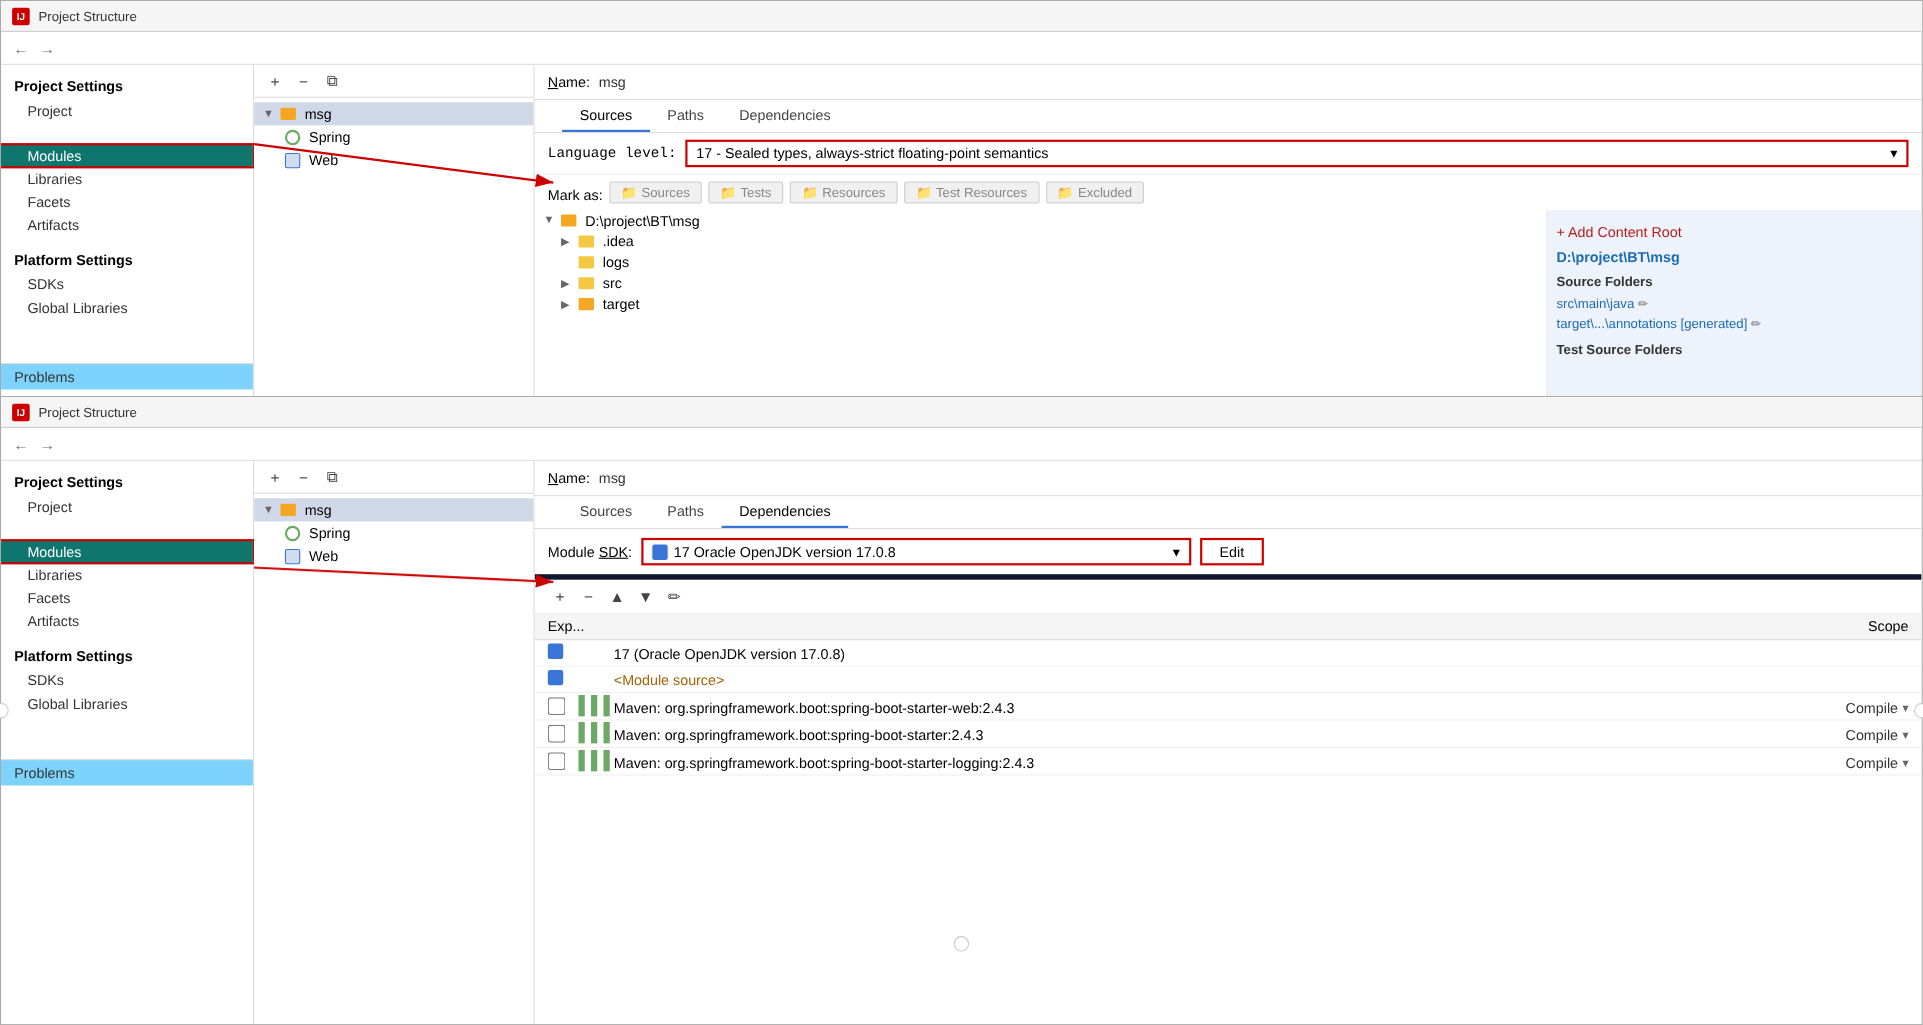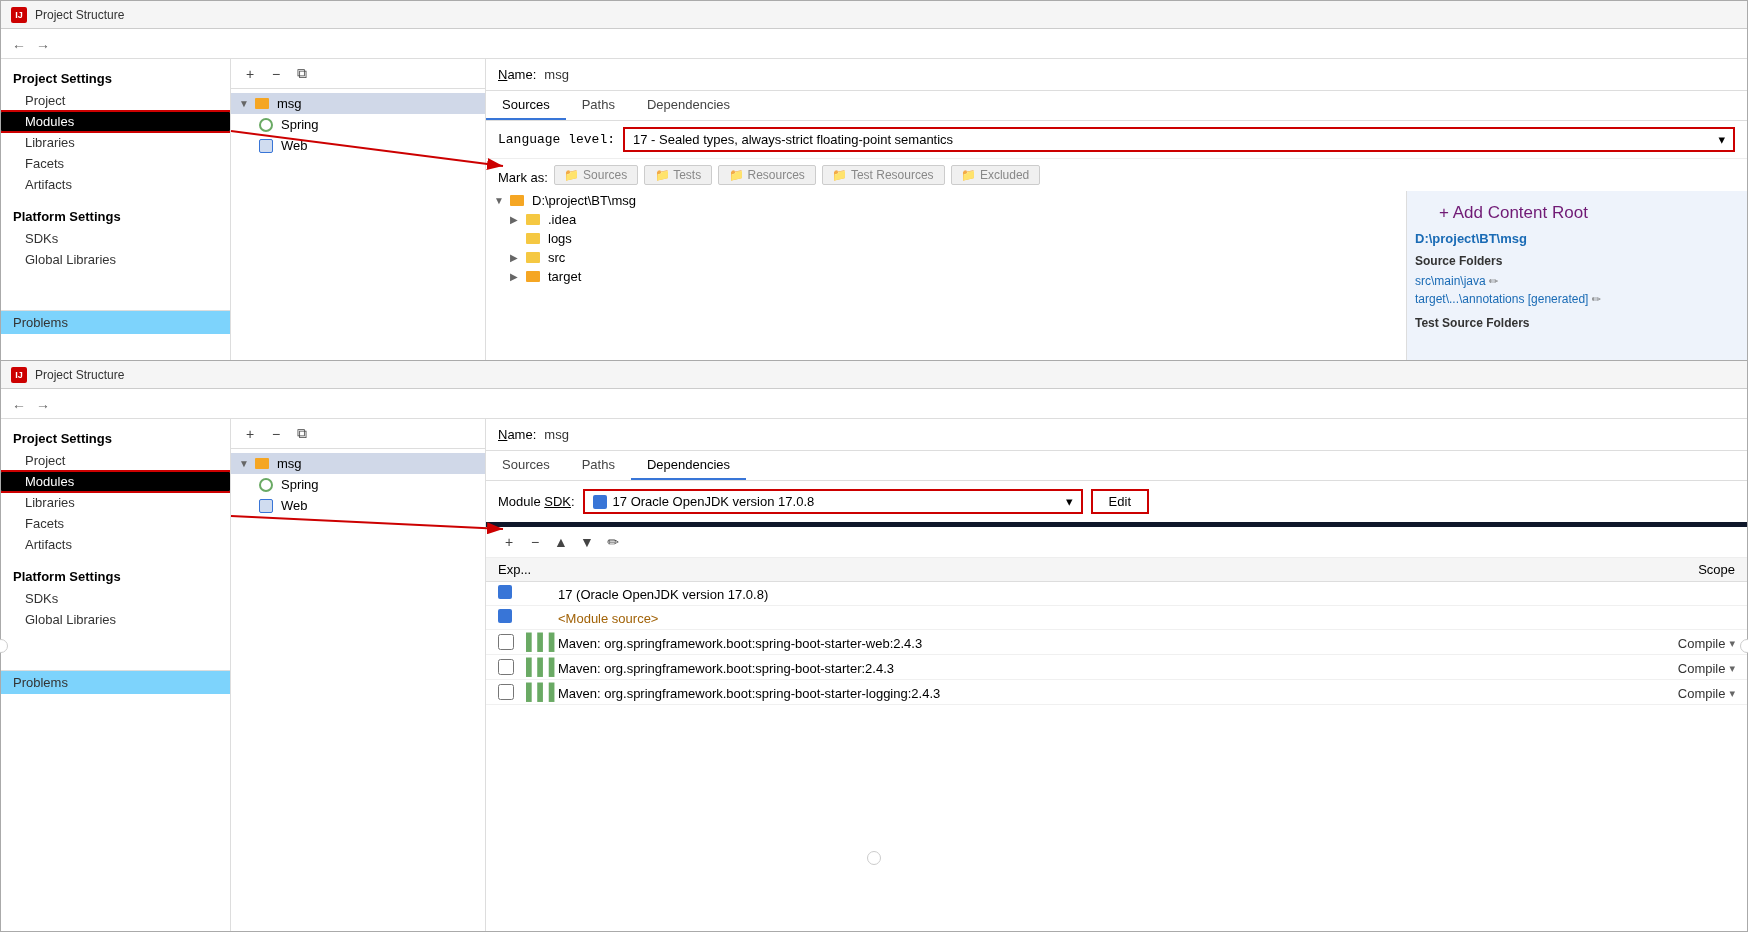--- a/index.html
+++ b/index.html
@@ -82,23 +82,24 @@
     }
 
     .sidebar-item {
       padding: 3px 12px 3px 24px;
       cursor: pointer;
       color: #333;
       font-size: 13px;
     }
 
     .sidebar-item.selected {
-      background: #000000;
+      background: #0f766e;
       color: #fff;
       border-radius: 2px;
+      margin-top: 20px;
     }
 
     .sidebar-divider {
       height: 10px;
     }
 
     
     .module-panel {
       width: 255px;
       border-right: 1px solid #ddd;
@@ -183,21 +184,21 @@
       outline: none;
       font-size: 13px;
       color: #333;
       background: transparent;
       width: 120px;
     }
 
     .tabs-bar {
       display: flex;
       border-bottom: 1px solid #ddd;
-      padding: 0 0;
+      padding: 0 25px;
     }
 
     .tab {
       padding: 6px 16px;
       cursor: pointer;
       font-size: 13px;
       color: #444;
       border-bottom: 2px solid transparent;
     }
 
@@ -273,28 +274,27 @@
     .folder-tree-item {
       display: flex;
       align-items: center;
       padding: 2px 8px;
       gap: 4px;
       font-size: 13px;
       cursor: pointer;
     }
 
     .add-content-root-btn {
-      font-size: 17px;
-      color: #701a75;
+      font-size: 13px;
+      color: #b91c1c;
       cursor: pointer;
       padding: 4px 0;
       display: flex;
       align-items: center;
       gap: 4px;
-      margin-left: 24px;
     }
 
     .sources-right-title {
       font-weight: bold;
       font-size: 13px;
       color: #1a6bb5;
       padding: 4px 0;
     }
 
     .sources-right-subtitle {

